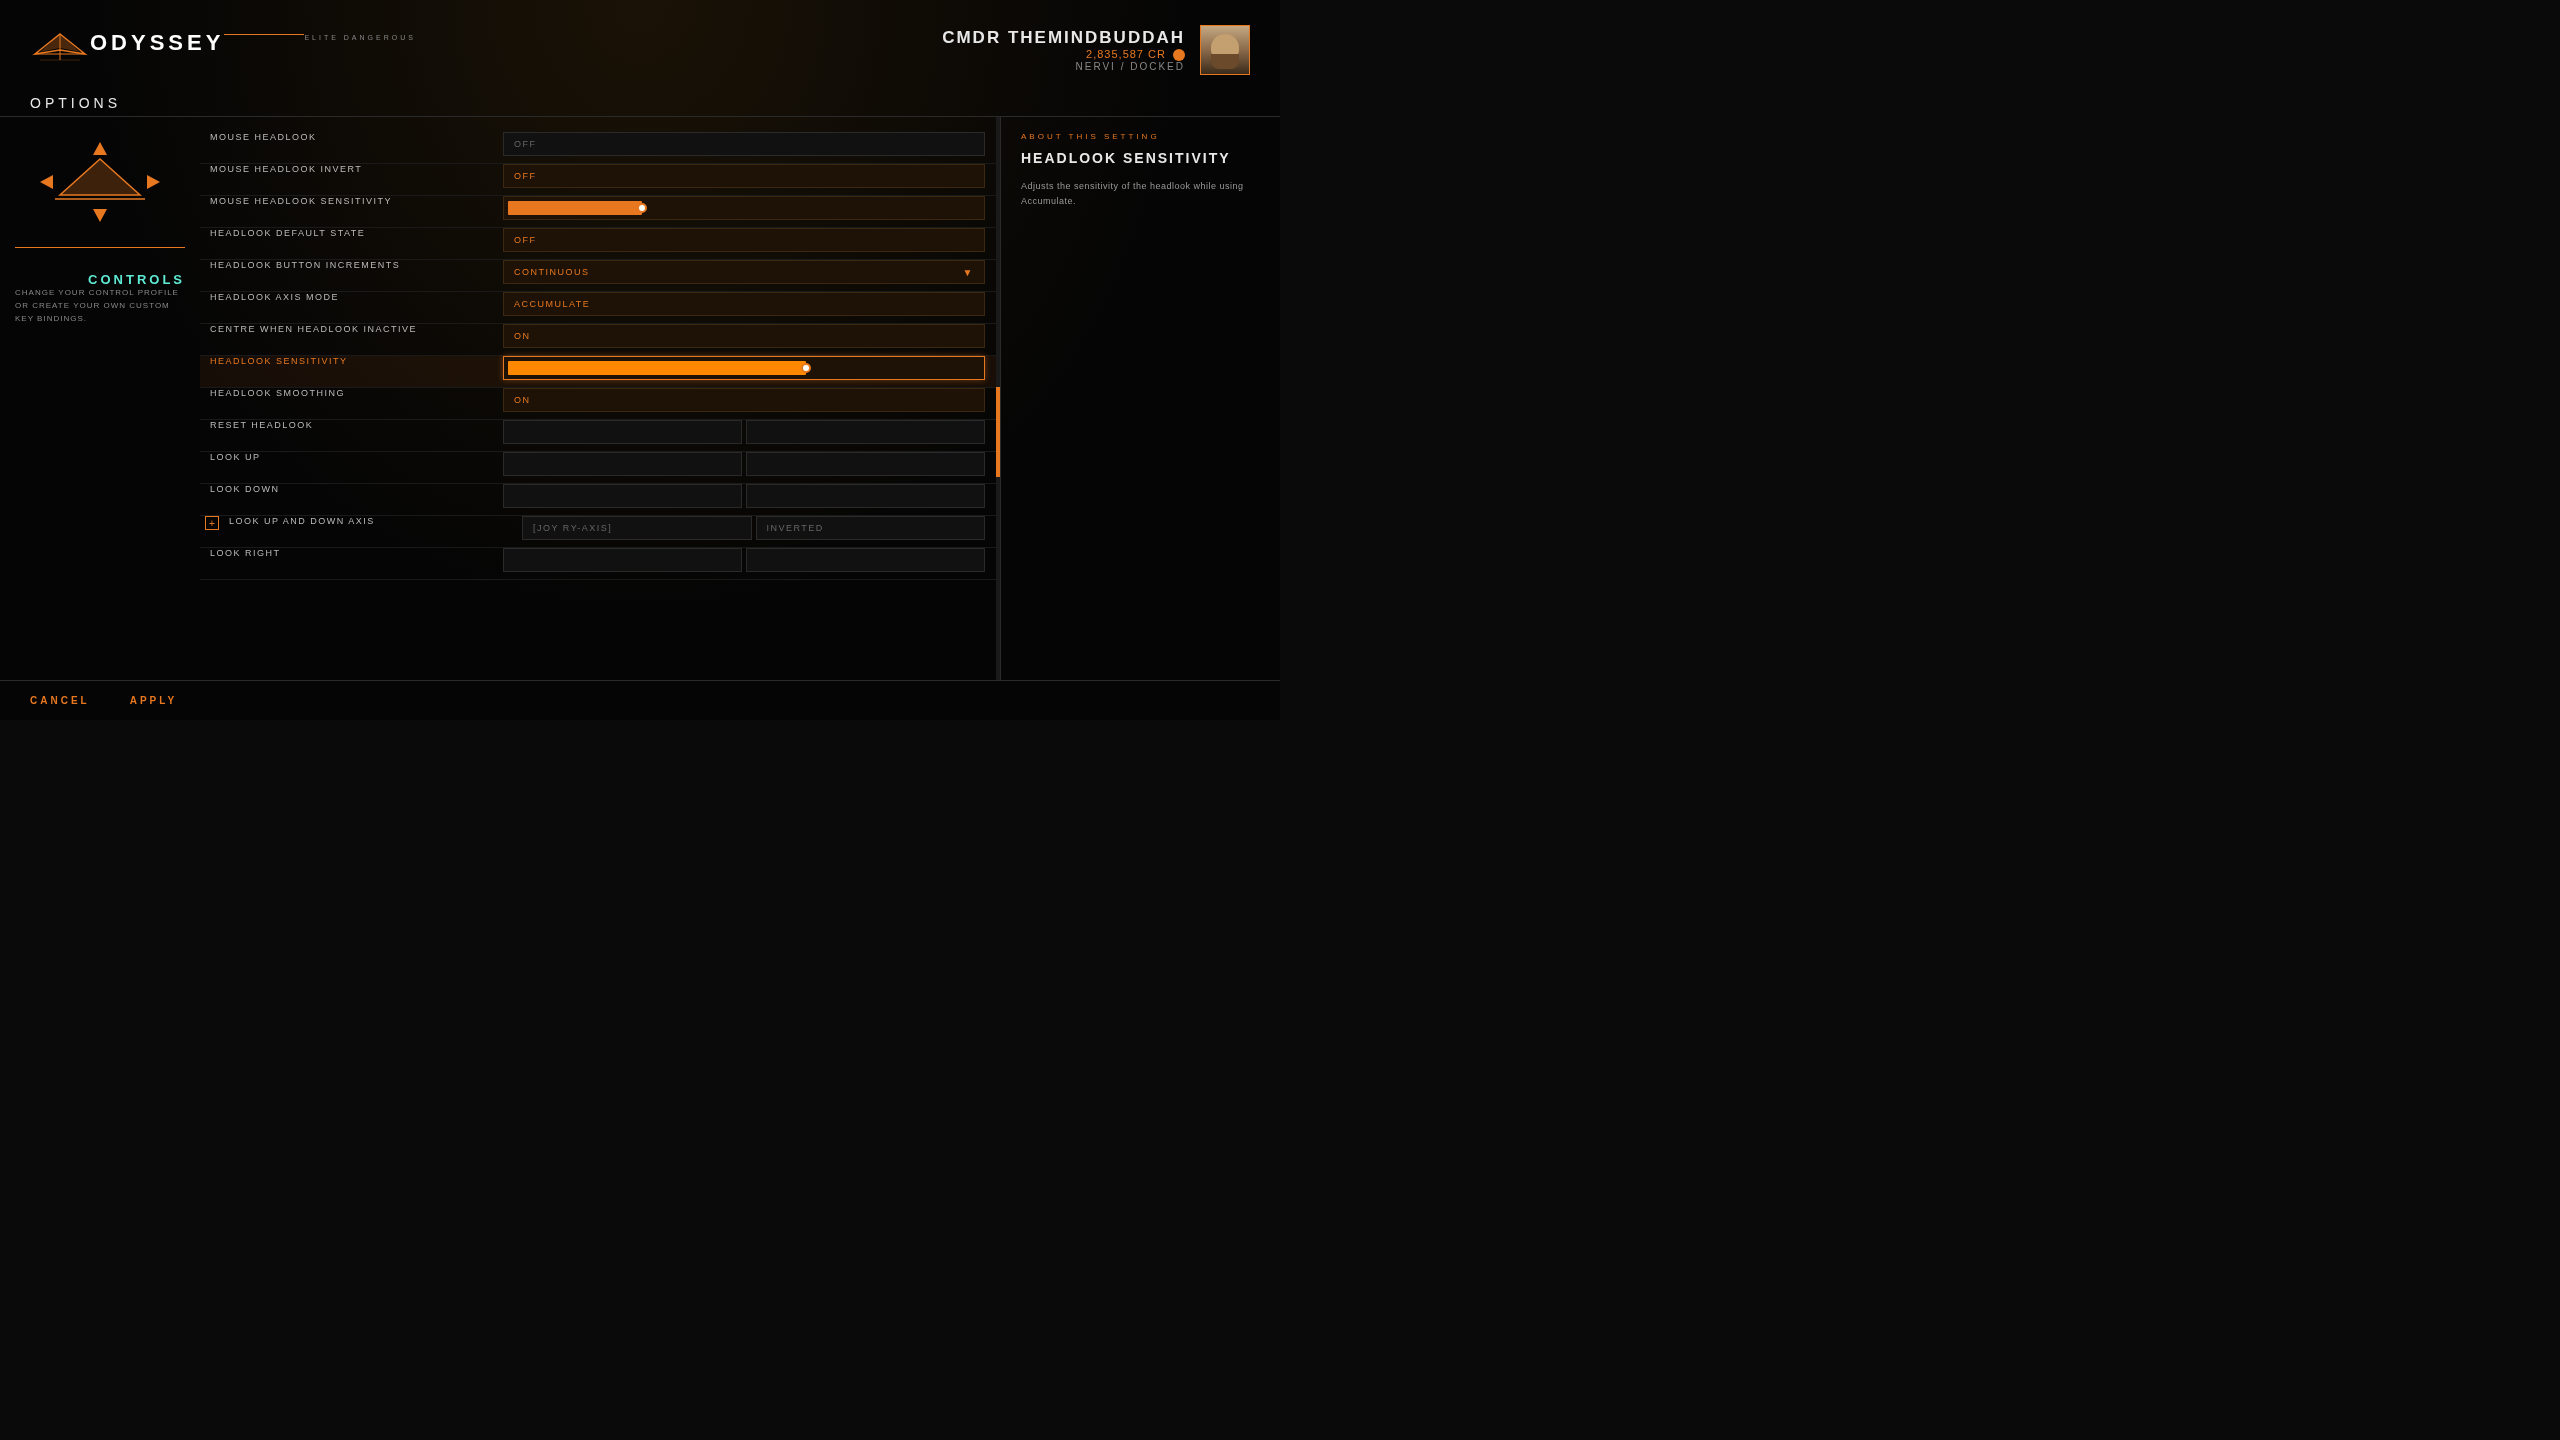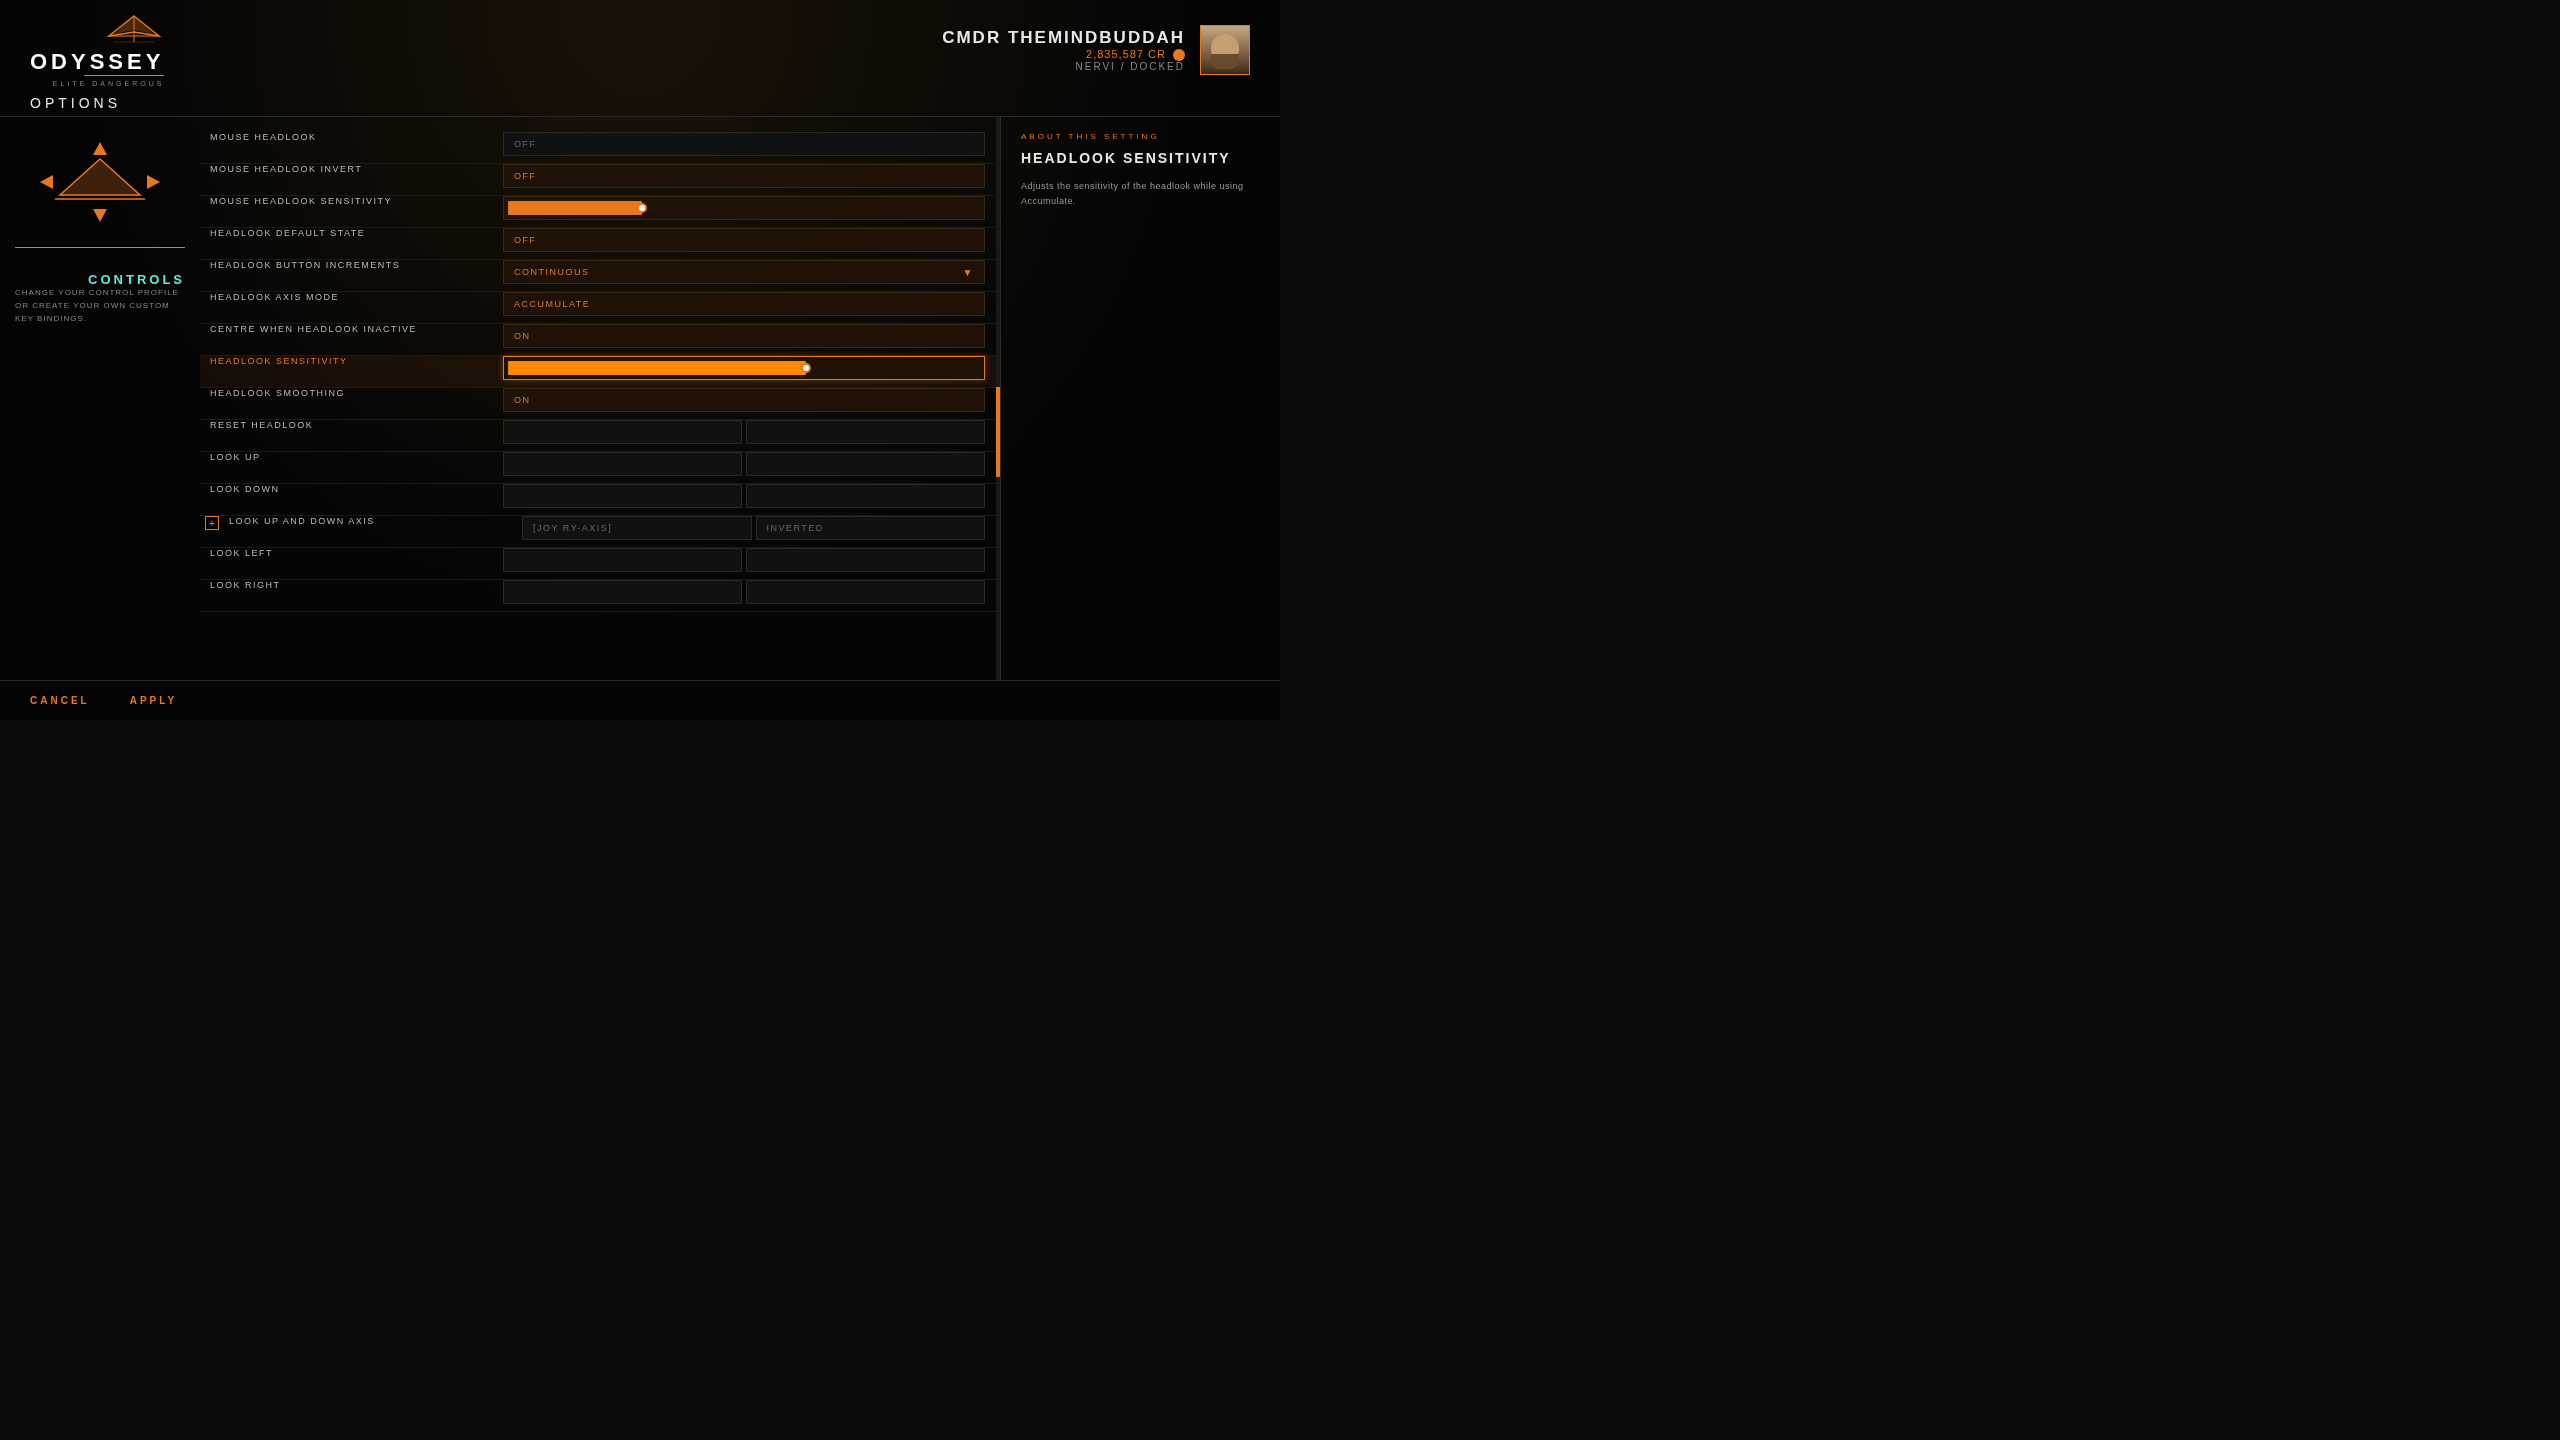--- a/index.html
+++ b/index.html
@@ -37,22 +37,22 @@
     .header {
       display: flex;
       justify-content: space-between;
       align-items: center;
       padding: 20px 30px 10px 30px;
       height: 90px;
     }
 
     .logo-area {
       display: flex;
-      flex-direction: column;
-      align-items: flex-end;
+      flex-direction: row;
+      align-items: flex-start;
     }
 
     .logo-icon {
       width: 60px;
       height: 35px;
       margin-bottom: 2px;
     }
 
     .logo-title {
       color: #fff;
@@ -611,27 +611,20 @@
 
         <div class="setting-row">
           <div class="expand-icon">+</div>
           <span class="setting-name">LOOK UP AND DOWN AXIS</span>
           <div class="setting-value">
             <div class="value-box dark" style="flex:1;">[JOY RY-AXIS]</div>
             <div class="value-box dark" style="flex:1;">INVERTED</div>
           </div>
         </div>
 
-        <div class="setting-row">
-          <span class="setting-name">LOOK LEFT</span>
-          <div class="setting-value">
-            <div class="value-box dark" style="flex:1;"></div>
-            <div class="value-box dark" style="flex:1;"></div>
-          </div>
-        </div>
 
         <div class="setting-row">
           <span class="setting-name">LOOK RIGHT</span>
           <div class="setting-value">
             <div class="value-box dark" style="flex:1;"></div>
             <div class="value-box dark" style="flex:1;"></div>
           </div>
         </div>
 
       </div>

